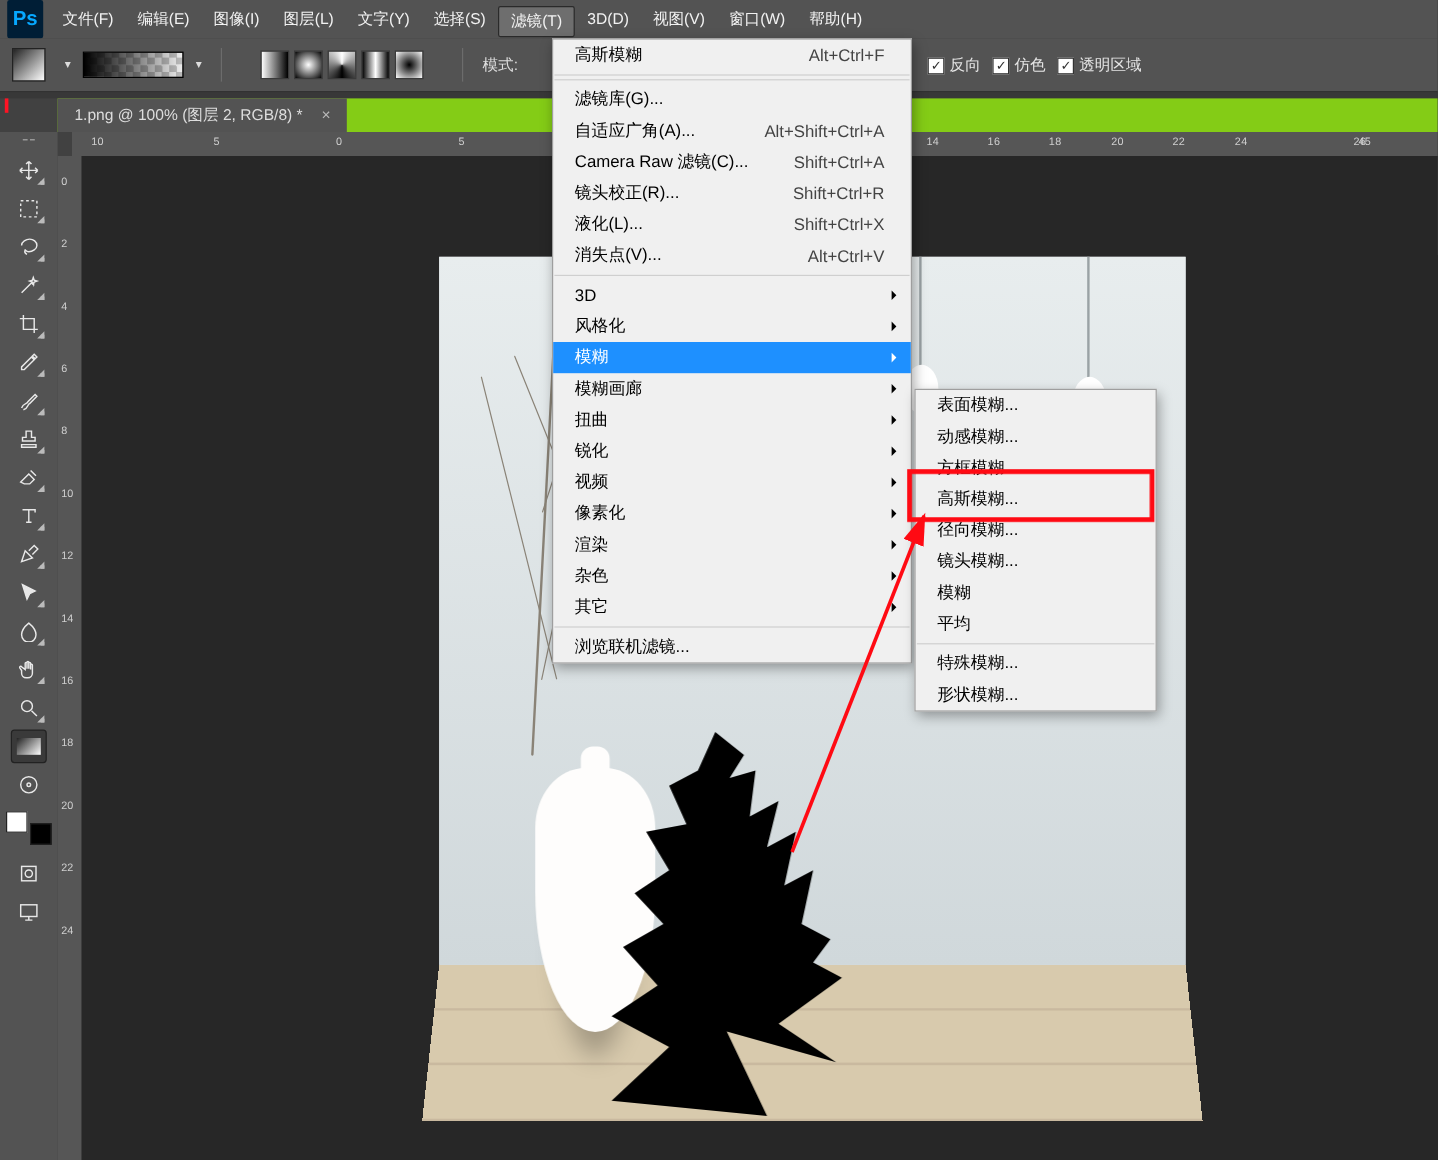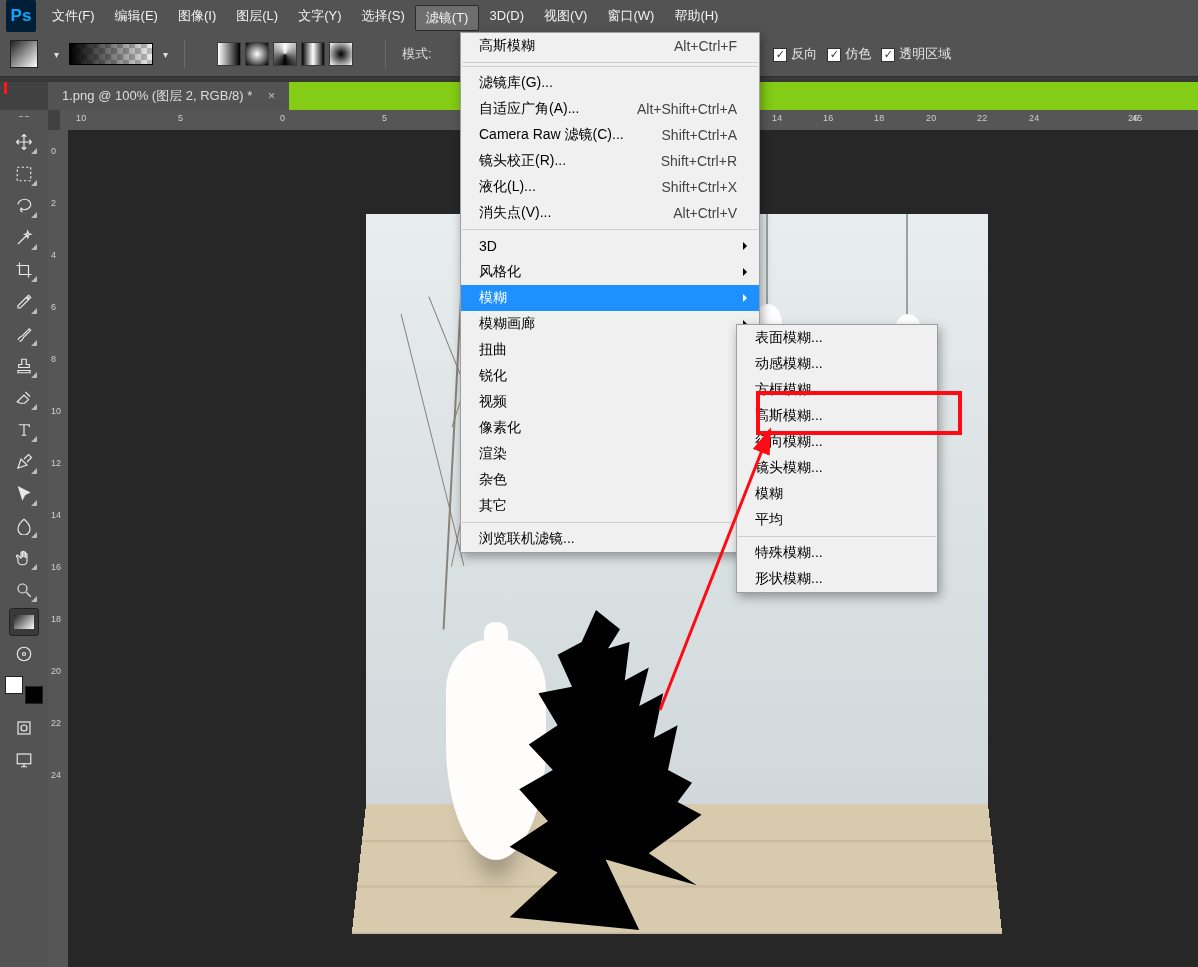--- a/index.html
+++ b/index.html
@@ -68,21 +68,21 @@
   .swatchwrap{position:relative;height:36px;width:38px;margin-top:6px}
   
   .menu{position:absolute;background:#f0f0f0;color:#000;border:1px solid #9e9e9e;box-shadow:2px 4px 10px rgba(0,0,0,.35);font-size:14px;z-index:40}
   .menu-main{left:460px;top:32px;width:300px}
   .mi{display:flex;align-items:center;height:26px;padding:0 22px 0 18px;white-space:nowrap;position:relative}
   .mi .sc{margin-left:auto;color:#444}
   .mi.hov{background:#1e90ff;color:#fff}
   .mi.sub::after{content:"";position:absolute;right:8px;top:9px;width:0;height:0;border:4px solid transparent;border-left-color:#000}
   .mi.hov.sub::after{border-left-color:#fff}
   .msep{height:1px;background:#cfcfcf;margin:3px 1px}
-  .menu-sub{left:736px;top:324px;width:202px}
+  .menu-sub{left:762px;top:324px;width:202px}
   
   .hl-box{position:absolute;left:756px;top:391px;width:206px;height:44px;border:4px solid #ff0a13;z-index:60}
   .hl-arrow{position:absolute;z-index:55;pointer-events:none}
 </style>
 </head>
 <body>
 
 <div class="menubar">
   <div class="ps-logo">Ps</div>
   <div class="menu-item">文件(F)</div>

